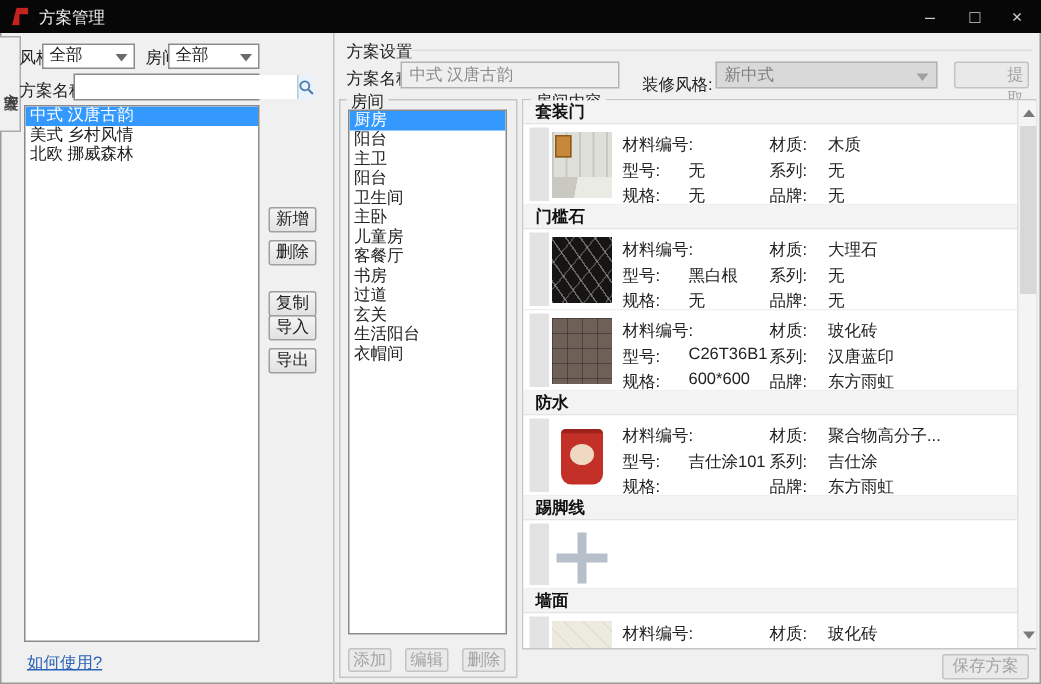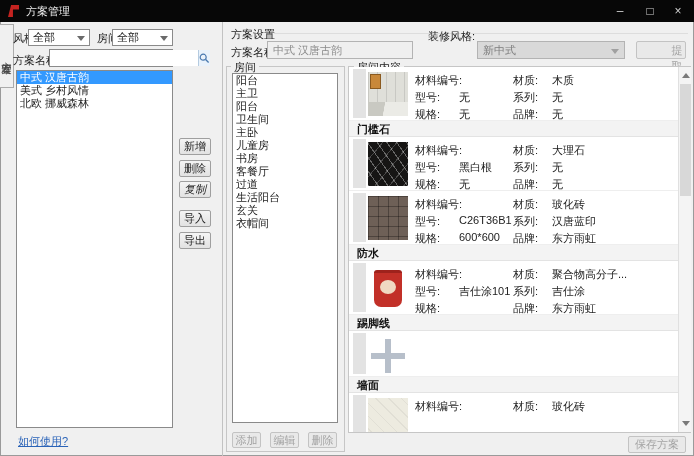--- a/index.html
+++ b/index.html
@@ -129,61 +129,63 @@
 </div>
 
 <div class="abs listbox" style="left:16px;top:70px;width:157px;height:358px;">
   <div class="li sel">中式 汉唐古韵</div>
   <div class="li">美式 乡村风情</div>
   <div class="li">北欧 挪威森林</div>
 </div>
 
 <div class="abs btn sidebtn" style="top:138px;">新增</div>
 <div class="abs btn sidebtn" style="top:160px;">删除</div>
-<div class="abs btn sidebtn" style="top:181px;font-style:italic;">复制</div>
+<div class="abs btn sidebtn" style="top:194px;">复制</div>
 <div class="abs btn sidebtn" style="top:210px;">导入</div>
 <div class="abs btn sidebtn" style="top:232px;">导出</div>
 
 <div class="abs helplink">如何使用?</div>
 
 <div class="abs lbl" style="left:231px;top:27px;">方案设置</div>
 <div class="abs settings-rule"></div>
 <div class="abs lbl" style="left:231px;top:45px;">方案名称:</div>
 <div class="abs dis-input">中式 汉唐古韵</div>
-<div class="abs lbl" style="left:428px;top:29px;">装修风格:</div>
+<div class="abs lbl" style="left:428px;top:49px;">装修风格:</div>
 <div class="abs dis-combo">
   <span>新中式</span><span class="chev"></span>
 </div>
 <div class="abs btn disabled" style="left:636px;top:41px;width:50px;height:18px;line-height:16px;padding-left:32px;">提取方案</div>
 
 <div class="abs groupbox" style="left:226px;top:66px;width:119px;height:386px;"></div>
 <div class="abs grouplabel" style="left:231px;top:60px;">房间</div>
 <div class="abs listbox roomlist">
+  <div class="li sel">厨房</div>
   <div class="li">阳台</div>
   <div class="li">主卫</div>
   <div class="li">阳台</div>
   <div class="li">卫生间</div>
   <div class="li">主卧</div>
   <div class="li">儿童房</div>
+  <div class="li">客餐厅</div>
   <div class="li">书房</div>
-  <div class="li">客餐厅</div>
   <div class="li">过道</div>
+  <div class="li">玄关</div>
   <div class="li">生活阳台</div>
-  <div class="li">玄关</div>
   <div class="li">衣帽间</div>
 </div>
 <div class="abs btn disabled roombtn" style="left:232px;">添加</div>
 <div class="abs btn disabled roombtn" style="left:270px;">编辑</div>
 <div class="abs btn disabled roombtn" style="left:308px;">删除</div>
 
 <div class="abs groupbox" style="left:348px;top:66px;width:343px;height:367px;"></div>
 <div class="abs grouplabel" style="left:354px;top:60px;">房间内容</div>
 
 <div class="abs viewport">
 
+  <div class="sec-h">套装门</div>
   <div class="sec-c">
     <div class="strip"></div>
     <div class="thumb t-door"></div>
     <div class="frow r1">
         <span class="fl1">材料编号:</span>
         <span class="fv1"></span>
         <span class="fl2">材质:</span>
         <span class="fv2">木质</span>
       </div>
     <div class="frow r2">

